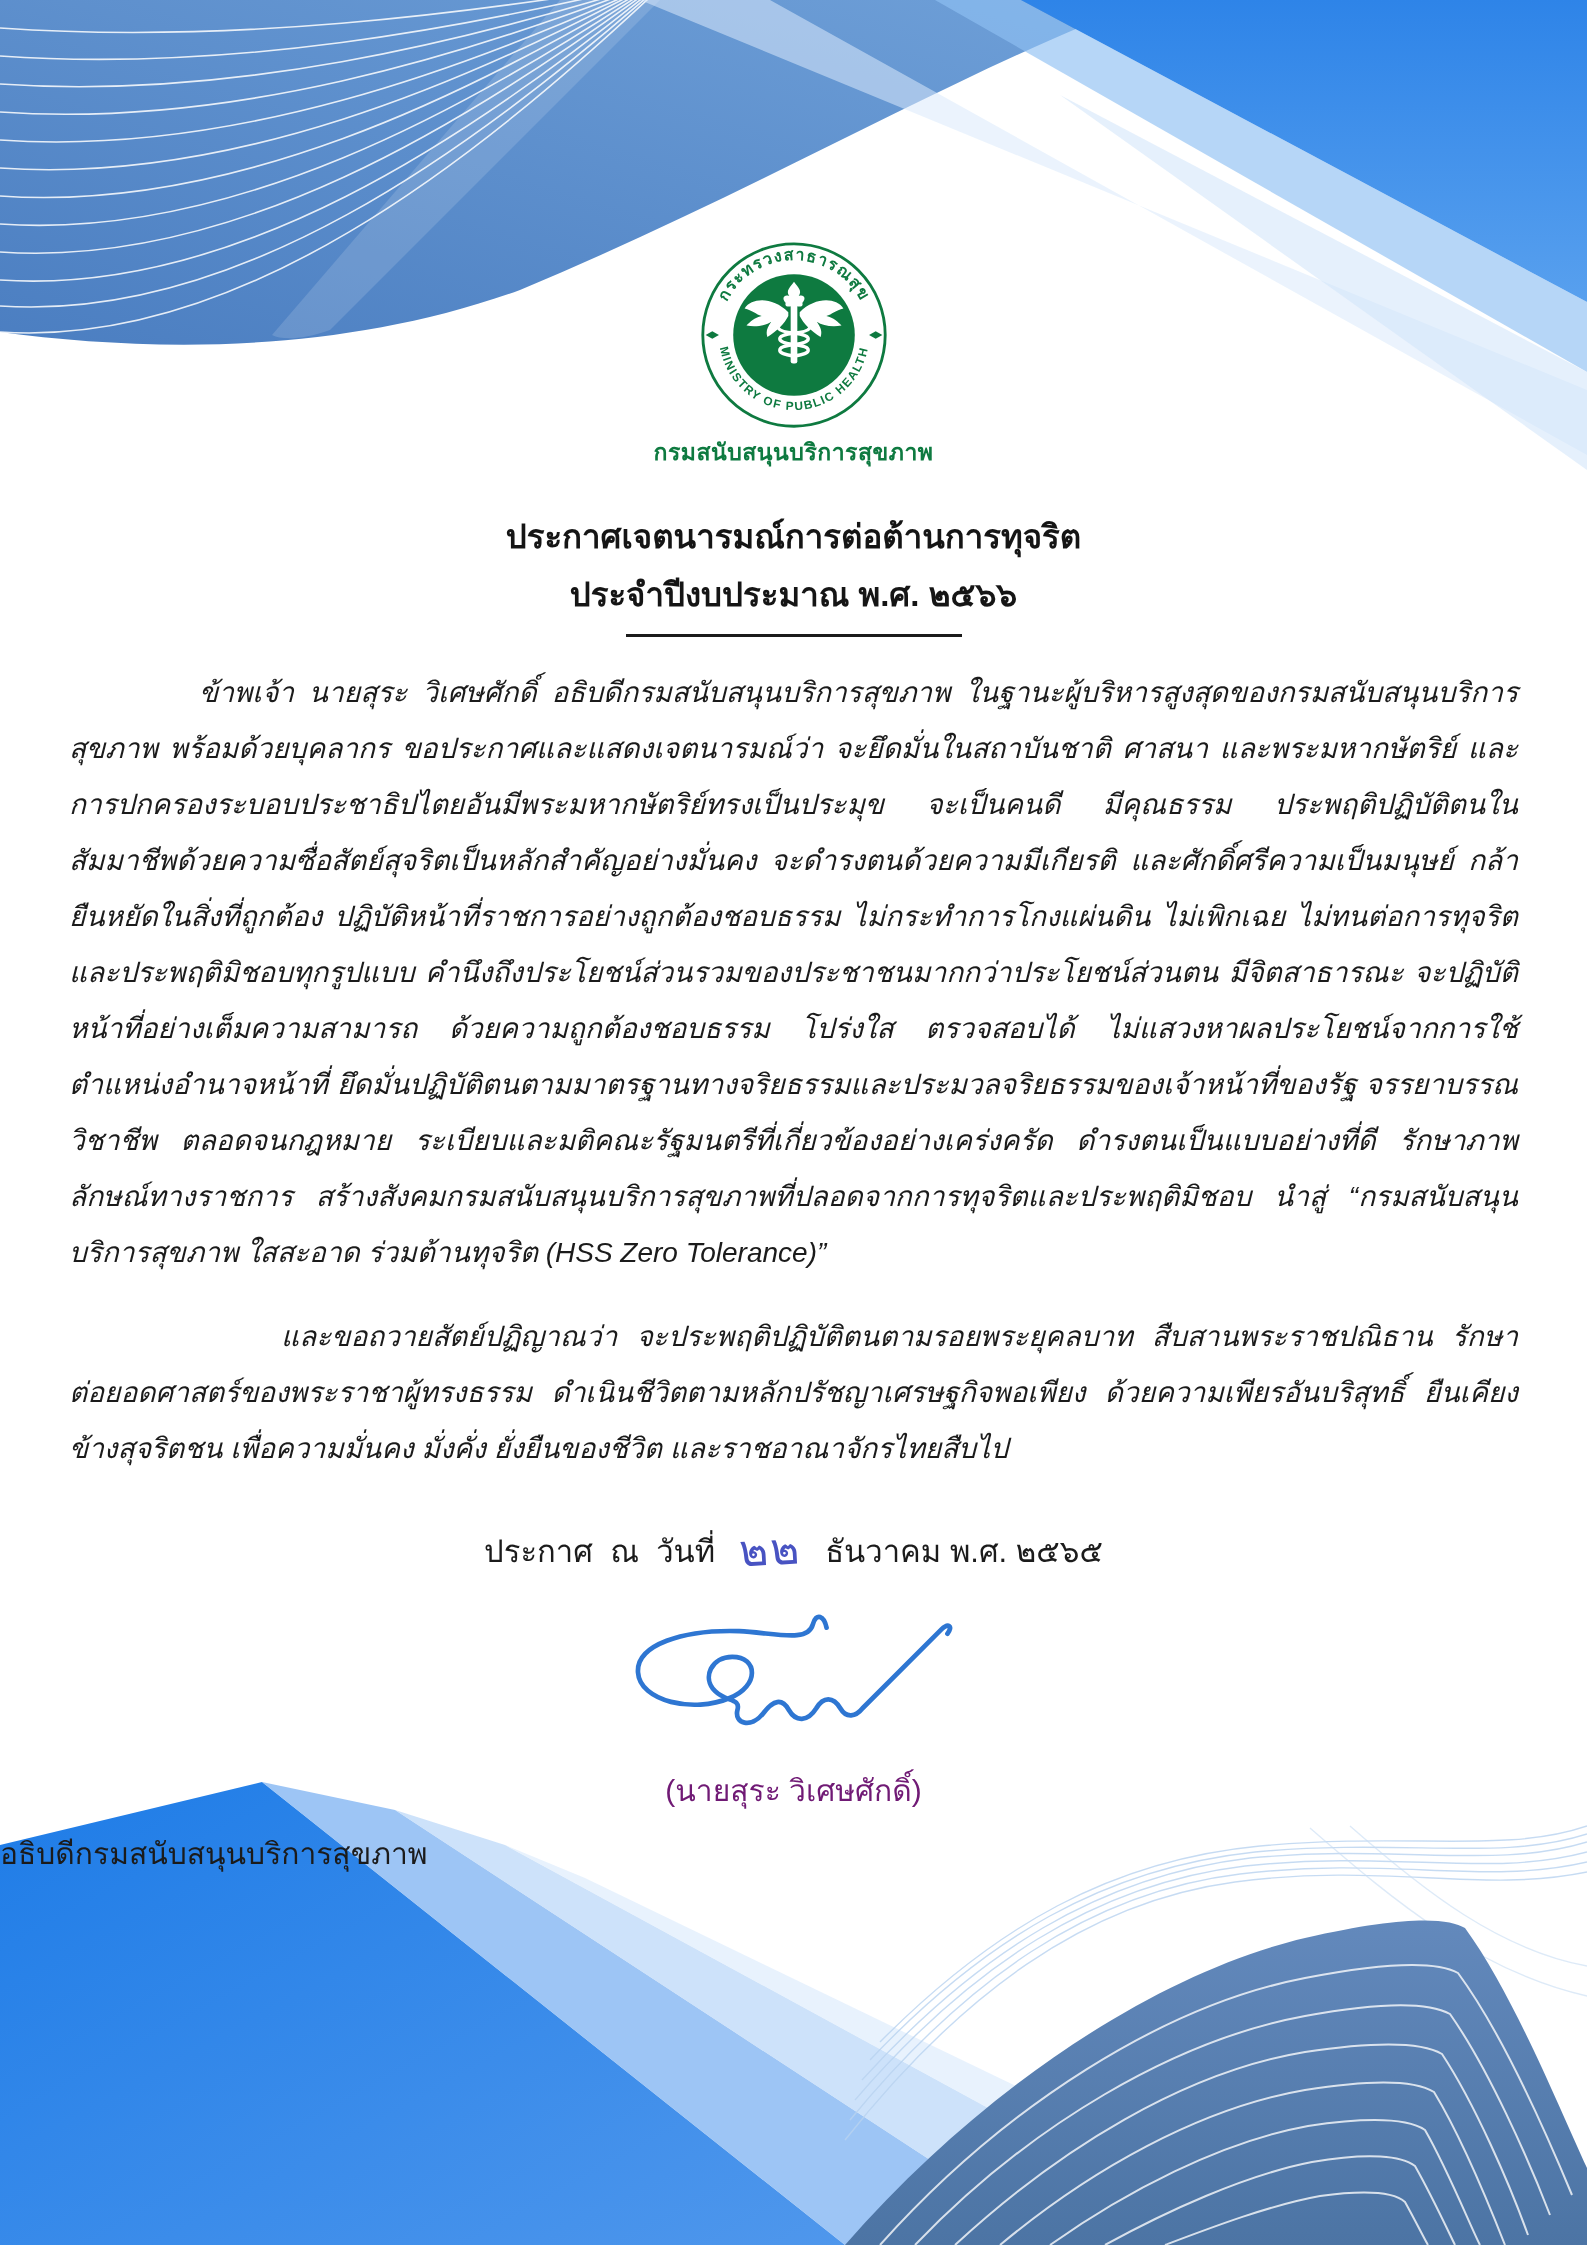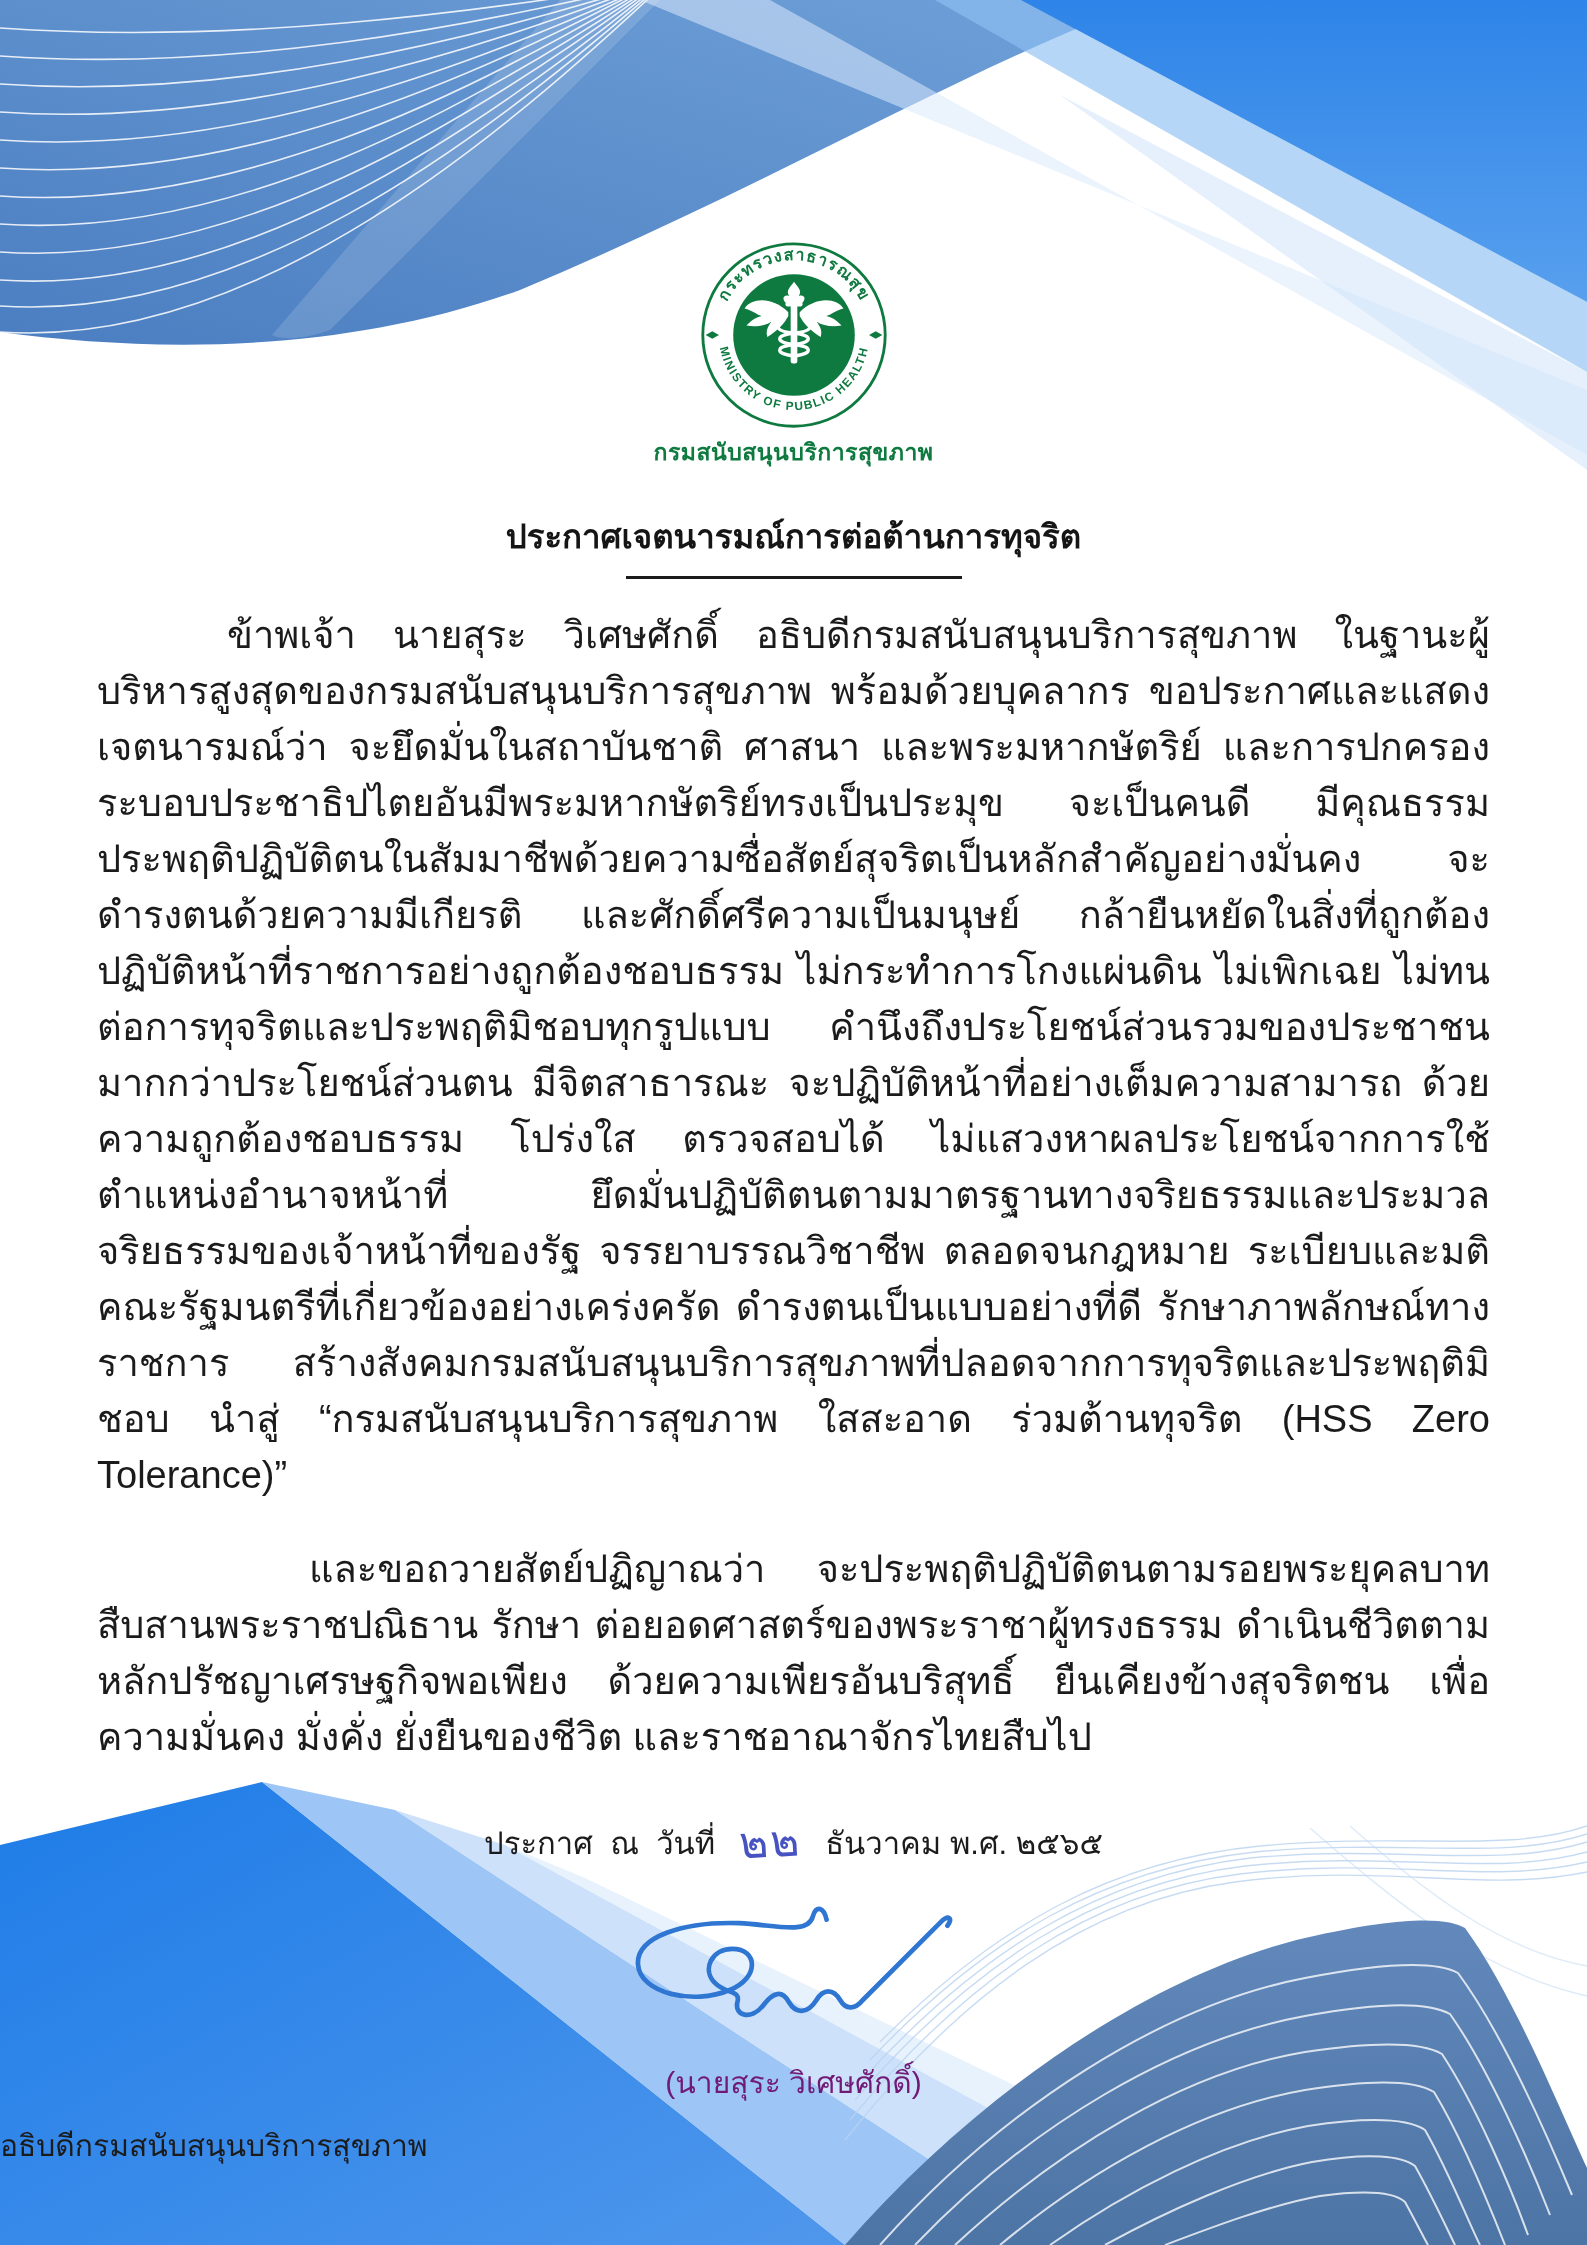--- a/index.html
+++ b/index.html
@@ -21,21 +21,21 @@
   .content{position:relative;z-index:2;padding-top:240px;}
 
   .seal-block{text-align:center;}
   .seal-svg{display:block;margin:0 auto;}
   .dept-th{margin-top:4px;font-size:23px;font-weight:bold;color:#0e7a40;letter-spacing:.5px;font-family:Liberation Serif, serif;}
   .dept-en{margin-top:2px;font-size:16px;font-weight:bold;color:#0e7a40;}
 
   .title-block{margin-top:38px;text-align:center;font-weight:bold;font-size:33px;line-height:58px;color:#151515;}
   .title-rule{width:336px;border:0;border-top:3px solid #1b1b1b;margin:10px auto 0 auto;}
 
-  .body-text{padding:0 97px;font-size:38px;line-height:56px;text-align:justify;color:#1b1b1b;}
+  .body-text{padding:0 69px;font-size:28px;line-height:56px;text-align:justify;color:#1b1b1b;font-style:italic;}
   .p1{margin-top:28px;text-indent:130px;}
   .p2{margin-top:26px;text-indent:212px;}
 
   .date-row{
     margin-top:34px;text-align:center;font-size:31px;color:#1b1b1b;
     display:flex;justify-content:center;align-items:baseline;gap:24px;
   }
   .date-prefix,.date-suffix{white-space:pre-wrap;}
   .hand-day{
     font-size:44px;color:#4853c2;font-weight:400;
@@ -162,20 +162,21 @@
           </g>
           <circle cx="-12" cy="-17" r="2.6" fill="#ffffff"></circle>
           <circle cx="12" cy="-17" r="2.6" fill="#ffffff"></circle>
         </g>
       </svg>
       <div class="dept-th">กรมสนับสนุนบริการสุขภาพ</div>
     </div>
 
     <div class="title-block">
       <div>ประกาศเจตนารมณ์การต่อต้านการทุจริต</div>
+      <div>ประจำปีงบประมาณ พ.ศ. ๒๕๖๖</div>
       <hr class="title-rule">
     </div>
 
     <p class="body-text p1">ข้าพเจ้า นายสุระ วิเศษศักดิ์ อธิบดีกรมสนับสนุนบริการสุขภาพ ในฐานะผู้บริหารสูงสุดของกรมสนับสนุนบริการสุขภาพ พร้อมด้วยบุคลากร ขอประกาศและแสดงเจตนารมณ์ว่า จะยึดมั่นในสถาบันชาติ ศาสนา และพระมหากษัตริย์ และการปกครองระบอบประชาธิปไตยอันมีพระมหากษัตริย์ทรงเป็นประมุข จะเป็นคนดี มีคุณธรรม ประพฤติปฏิบัติตนในสัมมาชีพด้วยความซื่อสัตย์สุจริตเป็นหลักสำคัญอย่างมั่นคง จะดำรงตนด้วยความมีเกียรติ และศักดิ์ศรีความเป็นมนุษย์ กล้ายืนหยัดในสิ่งที่ถูกต้อง ปฏิบัติหน้าที่ราชการอย่างถูกต้องชอบธรรม ไม่กระทำการโกงแผ่นดิน ไม่เพิกเฉย ไม่ทนต่อการทุจริตและประพฤติมิชอบทุกรูปแบบ คำนึงถึงประโยชน์ส่วนรวมของประชาชนมากกว่าประโยชน์ส่วนตน มีจิตสาธารณะ จะปฏิบัติหน้าที่อย่างเต็มความสามารถ  ด้วยความถูกต้องชอบธรรม โปร่งใส ตรวจสอบได้ ไม่แสวงหาผลประโยชน์จากการใช้ตำแหน่งอำนาจหน้าที่ ยึดมั่นปฏิบัติตนตามมาตรฐานทางจริยธรรมและประมวลจริยธรรมของเจ้าหน้าที่ของรัฐ จรรยาบรรณวิชาชีพ ตลอดจนกฎหมาย ระเบียบและมติคณะรัฐมนตรีที่เกี่ยวข้องอย่างเคร่งครัด ดำรงตนเป็นแบบอย่างที่ดี รักษาภาพลักษณ์ทางราชการ สร้างสังคมกรมสนับสนุนบริการสุขภาพที่ปลอดจากการทุจริตและประพฤติมิชอบ นำสู่ “กรมสนับสนุนบริการสุขภาพ ใสสะอาด ร่วมต้านทุจริต (HSS Zero Tolerance)”</p>
     <p class="body-text p2">และขอถวายสัตย์ปฏิญาณว่า จะประพฤติปฏิบัติตนตามรอยพระยุคลบาท สืบสานพระราชปณิธาน รักษา ต่อยอดศาสตร์ของพระราชาผู้ทรงธรรม ดำเนินชีวิตตามหลักปรัชญาเศรษฐกิจพอเพียง ด้วยความเพียรอันบริสุทธิ์ ยืนเคียงข้างสุจริตชน เพื่อความมั่นคง มั่งคั่ง ยั่งยืนของชีวิต และราชอาณาจักรไทยสืบไป</p>
 
     <div class="date-row">
       <span class="date-prefix">ประกาศ  ณ  วันที่</span>
       <span class="hand-day">๒๒</span>
       <span class="date-suffix">ธันวาคม พ.ศ. ๒๕๖๕</span>

